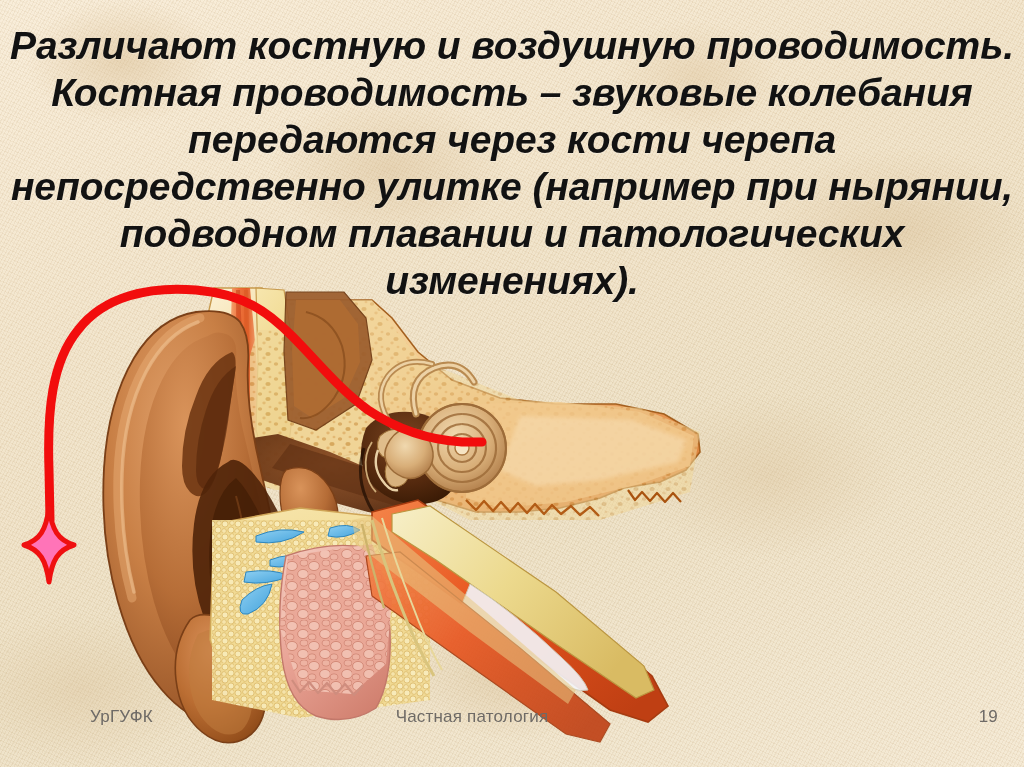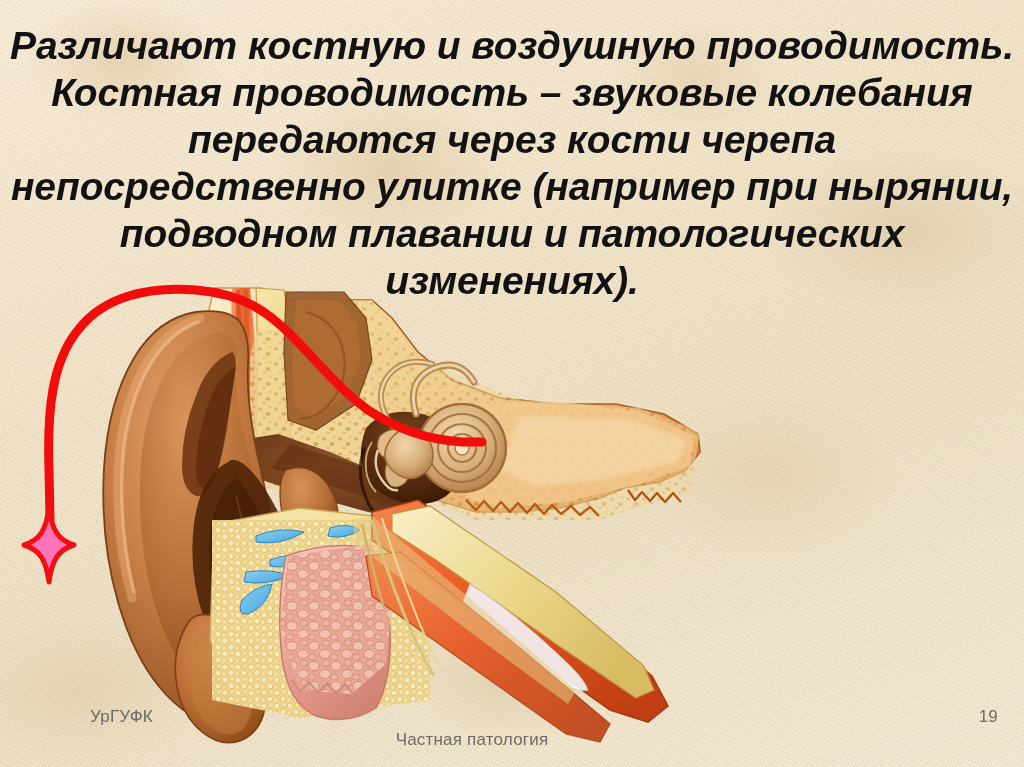--- a/index.html
+++ b/index.html
@@ -62,21 +62,21 @@
   
   .footer-left, .footer-center, .footer-right {
     position: absolute;
     font-family: "Liberation Sans", sans-serif;
     font-size: 17px;
     color: #6e6a66;
     letter-spacing: 0.2px;
     margin-left: 32px;
   }
   .footer-left   { left: 58px;  top: 707px; }
-  .footer-center { left: 0; top: 730px; width: 880px; text-align: center; }
+  .footer-center { left: 0; top: 707px; width: 880px; text-align: center; }
   .footer-right  { left: 0; top: 707px; width: 1024px; text-align: right; padding-right: 58px; box-sizing: border-box; }
 </style>
 </head>
 <body>
 
 <div id="slide">
 
   <div class="title-block">Различают костную и воздушную проводимость.
 Костная проводимость – звуковые колебания
 передаются через кости черепа

